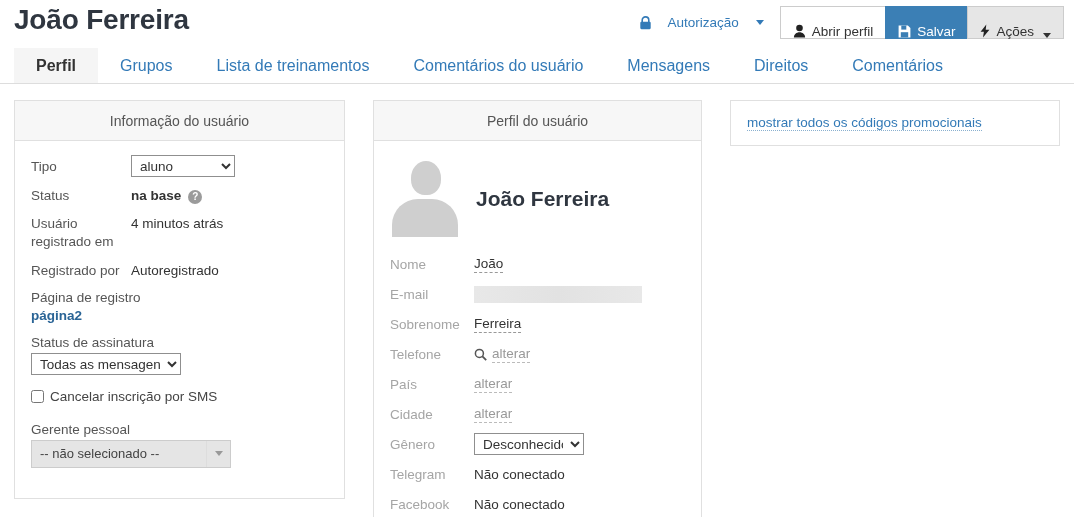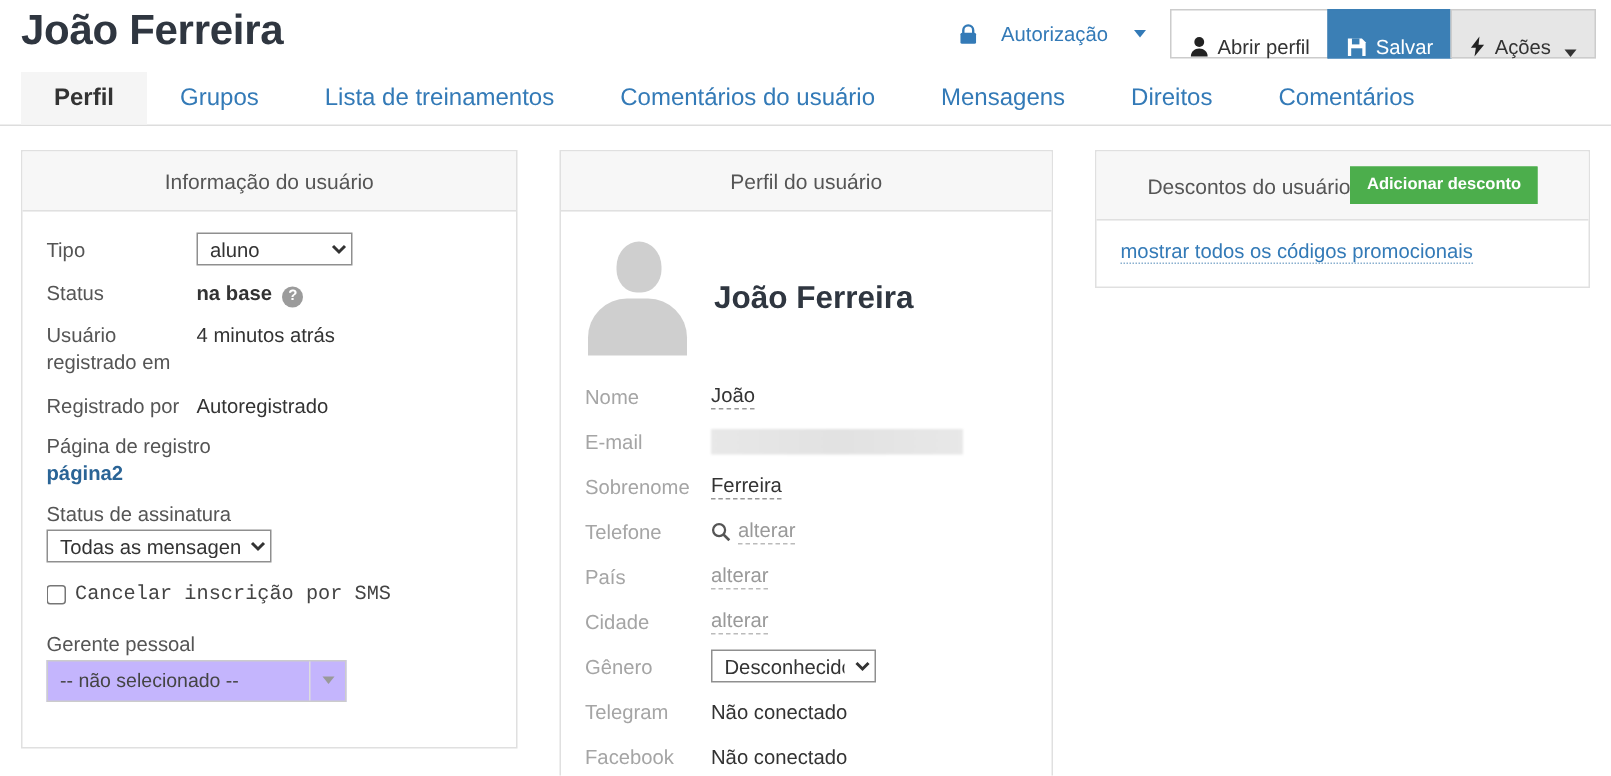--- a/index.html
+++ b/index.html
@@ -145,27 +145,27 @@
   .sel-tipo { width: 104px; }
   .sel-sub  { width: 150px; }
   .sel-gender { width: 110px; }
 
   .block { margin-bottom: 12px; }
   .block-label { font-size: 13.5px; color: #555; margin-bottom: 3px; }
   .link-bold { font-size: 13.5px; color: #2a6496; font-weight: bold; cursor: pointer; }
 
   .checkline { display: flex; align-items: center; gap: 6px; margin: 14px 0 18px 0; }
   .checkline input { margin: 0; width: 13px; height: 13px; }
-  .checkline label { font-size: 13.5px; color: #444; cursor: pointer; font-family: Liberation Mono, monospace; }
+  .checkline label { font-size: 13.5px; color: #444; cursor: pointer; }
 
   .select2 {
     display: flex; align-items: center;
     width: 200px; height: 28px;
     border: 1px solid #ccc;
-    background: #c4b5fd;
+    background: #e5e5e5;
     font-size: 13px; color: #444;
     cursor: pointer;
   }
   .select2 .s2-text { flex: 1; padding: 0 8px; white-space: nowrap; }
   .select2 .s2-arrow {
     width: 24px; height: 100%;
     border-left: 1px solid #ddd;
     display: flex; align-items: center; justify-content: center;
   }
   .select2 .s2-arrow i {
@@ -438,24 +438,20 @@
             <div class="plabel">Facebook</div>
             <div class="pvalue">Não conectado</div>
           </div>
 
         </div>
       </div>
     </div>
 
     <div class="col col-right">
       <div class="panel">
-        <div class="panel-head">
-          <span>Descontos do usuário</span>
-          <button class="btn-green">Adicionar desconto</button>
-        </div>
         <div class="panel-body-right">
           <span class="promo-link">mostrar todos os códigos promocionais</span>
         </div>
       </div>
     </div>
 
   </div>
 </div>
 
 </body></html>

